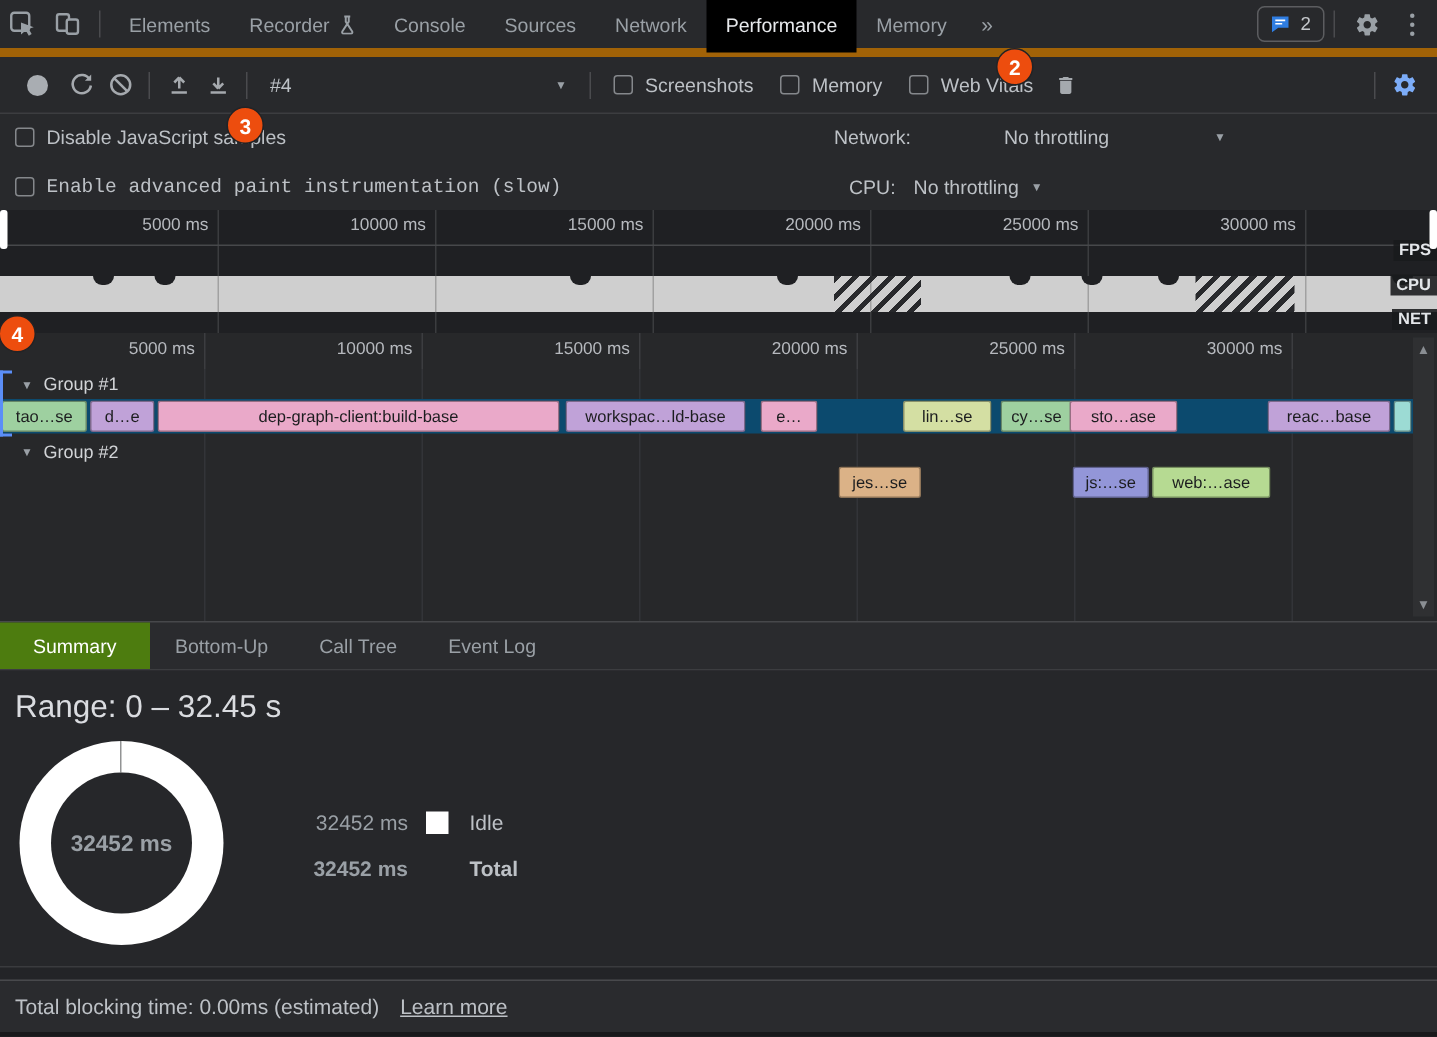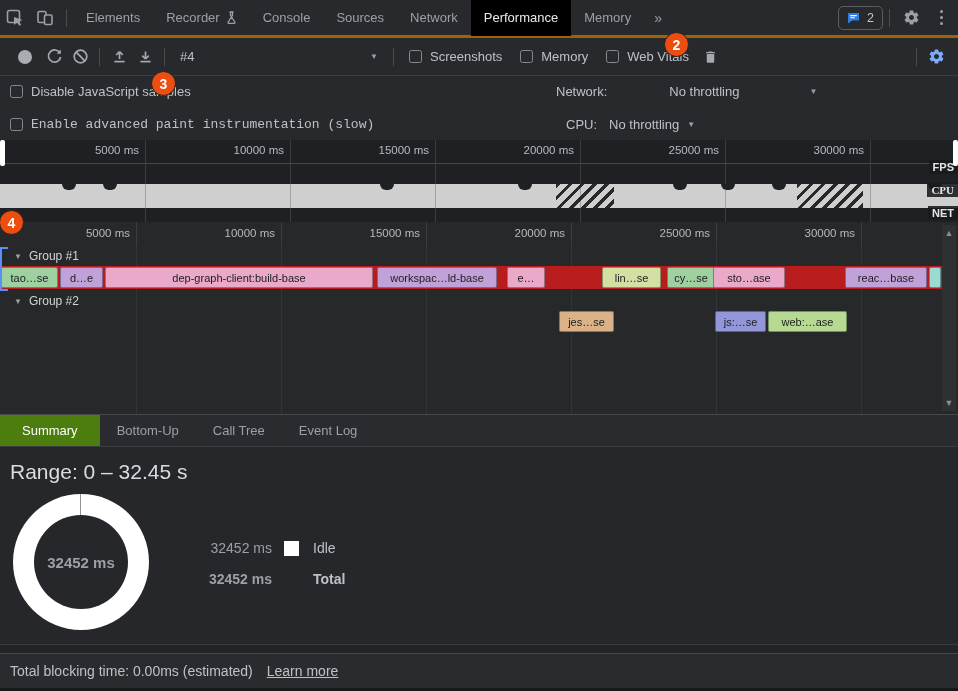--- a/index.html
+++ b/index.html
@@ -3,21 +3,21 @@
 <meta charset="utf-8">
 <style>
   html,body{margin:0;padding:0;background:#1a1b1d;}
   .app{position:relative;width:958px;height:691px;overflow:hidden;background:#28292c;
        font-family:"Liberation Sans",sans-serif;font-size:13px;color:#9aa0a6;}
   .vsep{width:1px;height:18px;background:#4a4b4e;margin:0 6px;flex:none;}
   svg{display:block;}
 
   
   .tabbar{position:absolute;left:0;top:0;width:958px;height:38px;background:#28292c;
-          border-bottom:3px solid #a16207;box-sizing:border-box;display:flex;align-items:center;}
+          border-bottom:6px solid #a16207;box-sizing:border-box;display:flex;align-items:center;}
   .icon-btn{width:30px;height:28px;display:flex;align-items:center;justify-content:center;flex:none;}
   .tab{height:37px;display:flex;align-items:center;padding:0 13px;gap:6px;color:#9aa0a6;flex:none;}
   .tab.active{background:#000;color:#e8eaed;}
   .tab-more{padding:0 10px;font-size:14px;color:#9aa0a6;}
   .chat-chip{margin-left:auto;display:flex;align-items:center;gap:7px;border:1px solid #5c5d60;
              border-radius:5px;padding:2px 8px;height:18px;color:#c4c7cb;font-size:12.5px;flex:none;}
   .kebab{display:flex;flex-direction:column;gap:3px;}
   .kebab i{width:3px;height:3px;border-radius:50%;background:#9aa0a6;}
 
   
@@ -53,21 +53,21 @@
 
   
   .flame{position:absolute;left:0;top:222px;width:958px;height:192px;background:#27282a;}
   .fl-tick{position:absolute;top:5px;width:86px;text-align:right;font-size:11.5px;color:#b6b9be;z-index:1;}
   .fl-rline{position:absolute;top:0;width:1px;height:24px;background:#3c3d40;z-index:1;}
   .fl-grid{position:absolute;top:24px;width:1px;height:168px;background:#333438;z-index:0;}
   .group-row{position:absolute;left:0;height:18px;display:flex;align-items:center;gap:7px;
              padding-left:14px;color:#d2d4d7;font-size:12px;z-index:2;}
   .tri{font-size:8px;color:#9aa0a6;}
   .flame-track{position:absolute;left:0;width:941px;height:23px;z-index:2;}
-  .t1{top:44px;background:#b91c1c;padding-left:13px;}
+  .t1{top:44px;background:#0c4a6e;padding-left:13px;}
   .t2{top:88px;background:transparent;}
   .bar{position:absolute;top:1px;height:21px;box-sizing:border-box;border:1px solid rgba(0,0,0,0.35);
        border-radius:2px;font-size:11px;color:#1c1d1f;display:flex;align-items:center;justify-content:center;
        overflow:hidden;white-space:nowrap;}
   .c-green{background:#9ed0a0;} .c-purple{background:#c0a2d8;} .c-pink{background:#eaa9c9;}
   .c-lime{background:#d4dfa3;} .c-teal{background:#9cdbd4;} .c-tan{background:#dbb287;margin-left:13px;}
   .c-indigo{background:#9396d8;} .c-lightgreen{background:#b6da92;}
   .sel-bracket{position:absolute;left:0;top:25px;width:8px;height:44px;box-sizing:border-box;
                border:2px solid #5b8ef7;border-right:none;z-index:5;}
   .fl-scroll{position:absolute;left:942px;top:3px;width:14px;height:186px;background:#2f3032;z-index:3;
@@ -257,21 +257,21 @@
       <span>CPU:</span>
       <span style="margin-left:12px;">No throttling</span>
       <span class="caret" style="margin-left:8px;">▼</span>
     </div>
   </div>
 
   <div class="overview">
     <div class="ov-hline"></div>
     <div class="ov-band"></div>
     <div class="ov-chip" style="top:20px;">FPS</div>
-    <div class="ov-chip" style="top:43px;font-family:Liberation Serif, serif;">CPU</div>
+    <div class="ov-chip" style="top:43px;">CPU</div>
     <div class="ov-chip" style="top:66px;">NET</div>
     <div class="handle" style="left:0;"></div>
     <div class="handle" style="left:953px;"></div>
   <div class="ov-grid" style="left: 145px;"></div>
       <div class="ov-grid2" style="left: 145px;"></div>
       <div class="ov-tick" style="left: 53px;">5000 ms</div>
       <div class="ov-grid" style="left: 290px;"></div>
       <div class="ov-grid2" style="left: 290px;"></div>
       <div class="ov-tick" style="left: 198px;">10000 ms</div>
       <div class="ov-grid" style="left: 435px;"></div>

